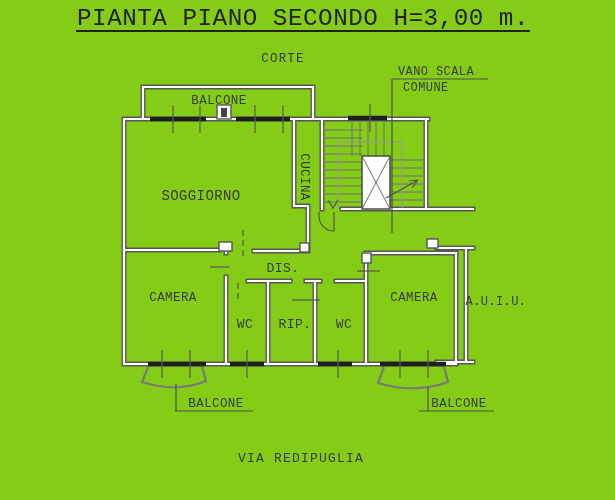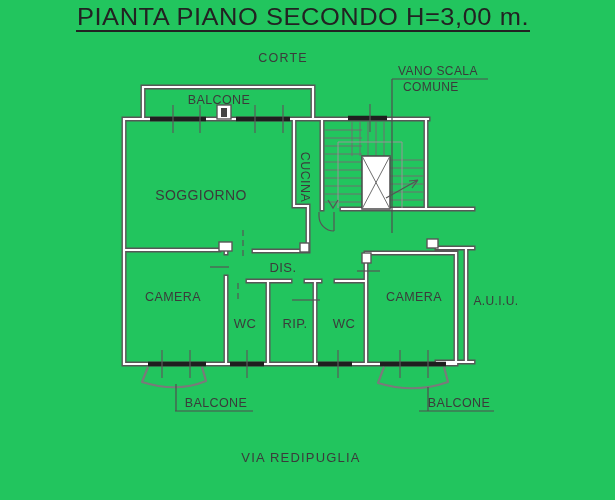--- a/index.html
+++ b/index.html
@@ -1,17 +1,17 @@
 <!DOCTYPE html>
 <html><head>
 <meta charset="utf-8">
 <style>
   html,body{margin:0;padding:0;background:#ffffff;}
-  .page{position:relative;width:615px;height:500px;background:#22c55e;overflow:hidden;
-        font-family:Liberation Sans, sans-serif;}
+  .page{position:relative;width:615px;height:500px;background:#84cc16;overflow:hidden;
+        font-family:Liberation Mono, monospace;}
   svg{display:block;}
   
   .title-text{font-size:24px;fill:#222;letter-spacing:.5px;}
   .lbl{fill:#3b3b3b;letter-spacing:.4px;}
   .lbl-12{font-size:12px;}
   .lbl-125{font-size:12.5px;}
   .lbl-13{font-size:13px;}
   .lbl-14{font-size:14px;}
   .sp1{letter-spacing:1.2px;}
   .wall-dark{stroke:#575757;stroke-width:5;fill:none;stroke-linecap:square;}

